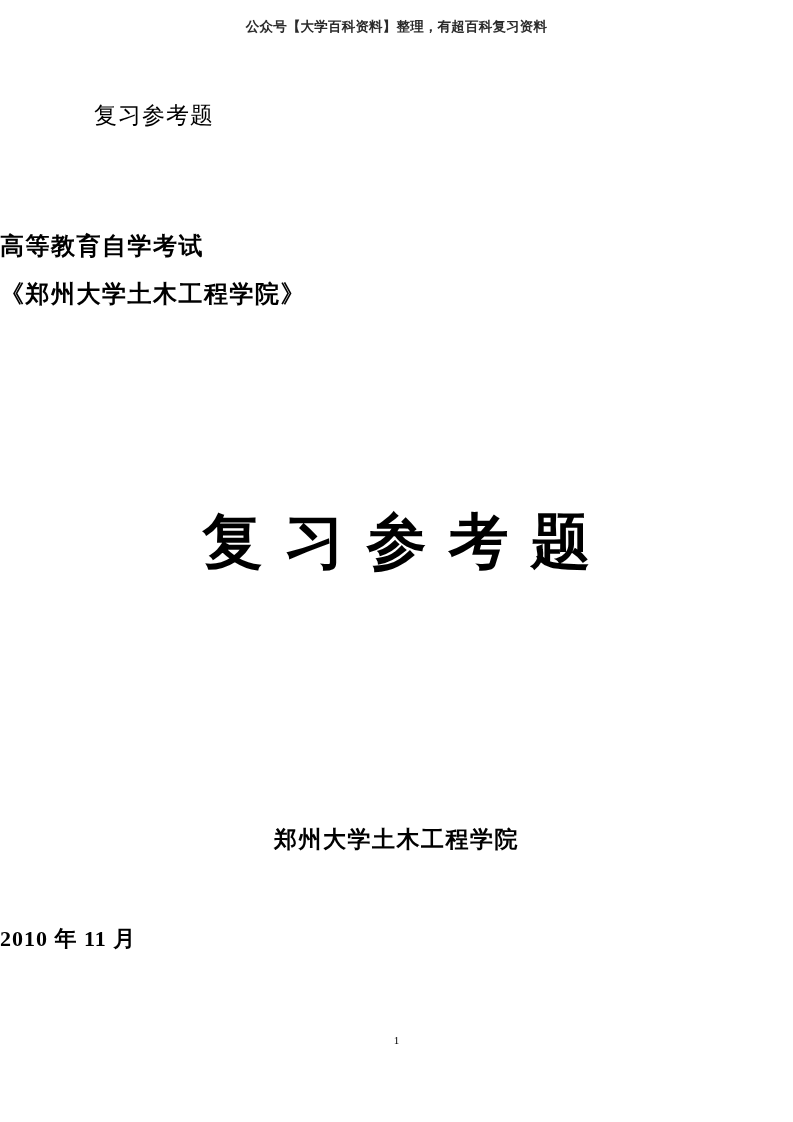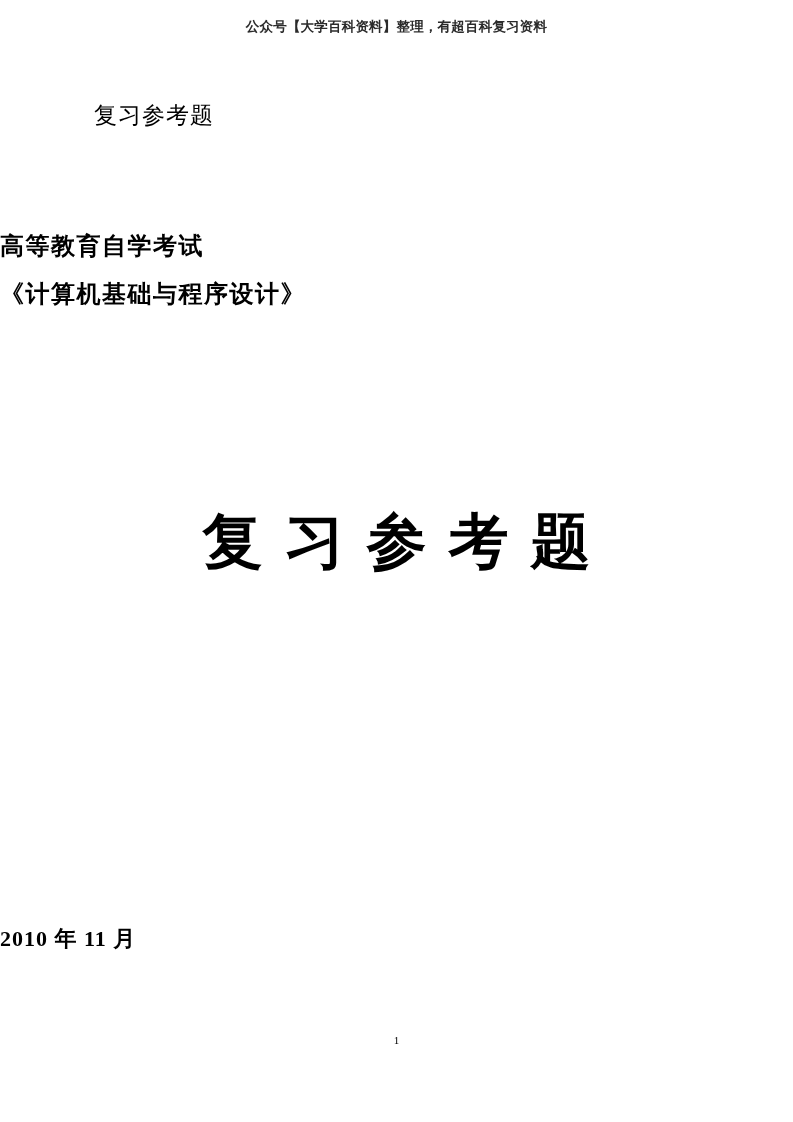--- a/index.html
+++ b/index.html
@@ -108,23 +108,24 @@
 <body>
 
 <div class="page">
 
   <div class="watermark">公众号【大学百科资料】整理，有超百科复习资料</div>
 
   <div class="doc-kind">复习参考题</div>
 
   <div class="title-block">
     <div class="title-line">高等教育自学考试</div>
-    <div class="title-line">《计算机基础与程序设计》</div>
+    <div class="title-line">《郑州大学土木工程学院》</div>
   </div>
 
   <div class="big-title">复习参考题</div>
 
+  <div class="org">郑州大学土木工程学院</div>
 
   <div class="date">2010 年 11 月</div>
 
   <div class="page-number">1</div>
 
 </div>
 
 </body></html>

